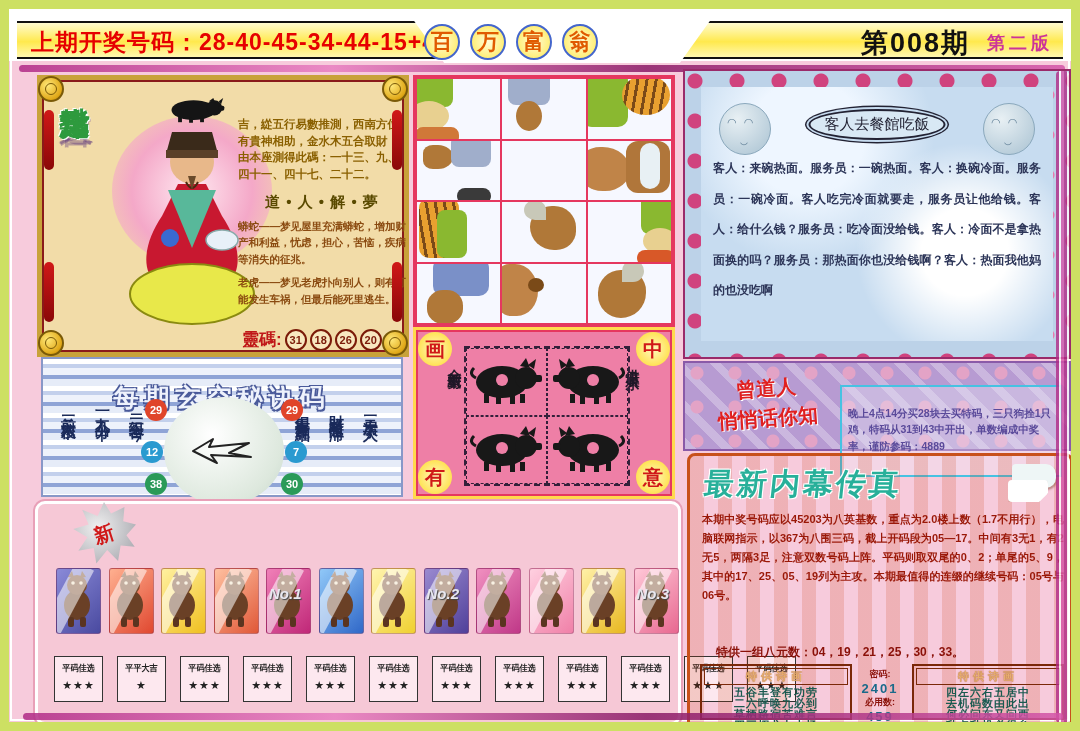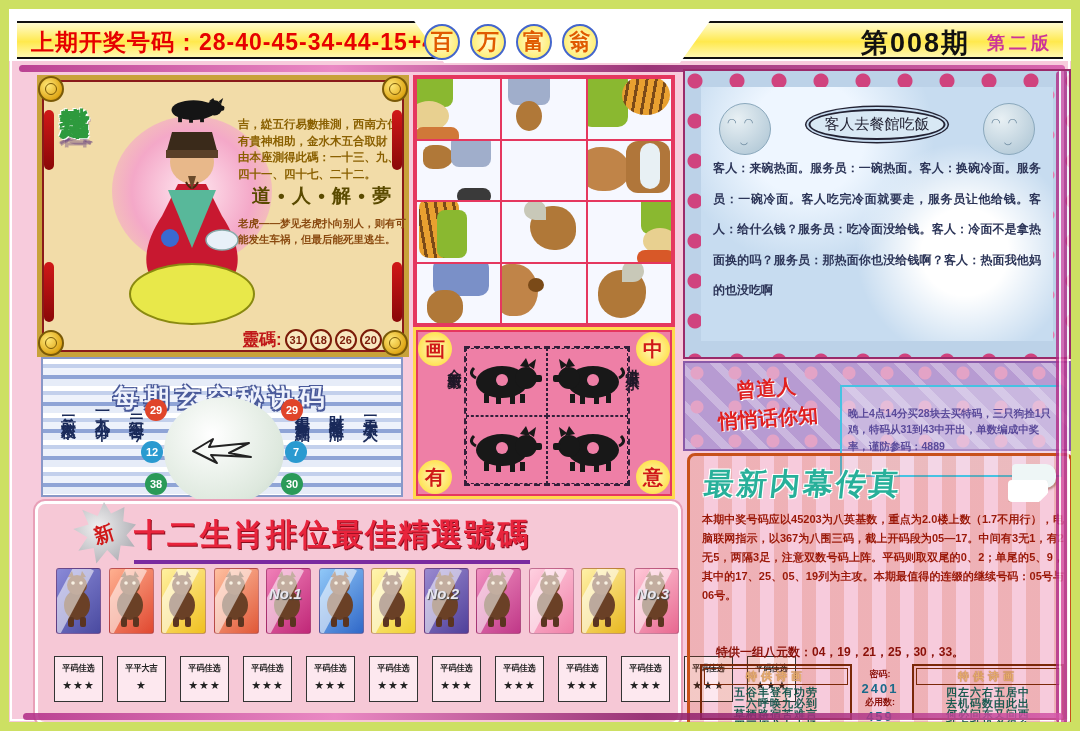--- a/index.html
+++ b/index.html
@@ -40,21 +40,21 @@
   .dv-top { font-size:34px; font-weight:bold; line-height:1.05;
             background:linear-gradient(180deg,#3a7ae0,#8ae0e0,#e8d040); -webkit-background-clip:text; background-clip:text; color:transparent;
             text-shadow:1px 1px 0 rgba(80,40,120,.35); }
   .dv-bot { font-size:30px; font-weight:bold; line-height:1.12; color:#2e9a3e;
             text-shadow:1px 1px 0 #ffffff, -1px -1px 0 #ffffff; }
   .halo { position:absolute; left:70px; top:36px; width:160px; height:150px; border-radius:50%;
           background:radial-gradient(circle, #ffe8f0 0%, #f4a8c8 55%, rgba(244,168,200,0)); }
   .deity-svg { position:absolute; left:62px; top:18px; }
   .deity-text { position:absolute; left:196px; top:36px; width:168px; }
   .fortune { font-size:11.5px; font-weight:bold; color:#8a6000; line-height:1.45; }
-  .jm-title { font-size:19px; font-weight:bold; color:#5a4a00; letter-spacing:1px; text-align:center; }
+  .jm-title { margin-top:10px; font-size:15px; font-weight:bold; color:#5a4a00; letter-spacing:1px; text-align:center; }
   .dream { margin-top:6px; font-size:10.5px; font-weight:bold; color:#8a4a10; line-height:1.6; }
   .lingma { position:absolute; left:200px; top:248px; display:flex; align-items:center; gap:3px; }
   .lingma-label { font-size:17px; font-weight:bold; color:#c01818; }
   .cnum { width:22px; height:22px; border-radius:50%; border:2px solid #7a1a08; color:#7a1a08;
           background:#f8e8c0; font-size:11px; font-weight:bold; display:flex; align-items:center; justify-content:center; }
 
   
   .puzzle { left:404px; top:66px; width:262px; height:252px; background:#f4f6ff;
             border:3px solid #e5375f; display:grid; grid-template-columns:repeat(3,1fr); grid-template-rows:repeat(4,1fr); }
   .pcell { position:relative; border:1.5px solid #e5375f; overflow:hidden; background:#f6f8ff; }
@@ -218,20 +218,21 @@
       <rect x="62" y="52" width="52" height="8" fill="#5a4028"></rect>
       <path d="M82 84 Q 88 96 94 84" stroke="#4a2a10" stroke-width="2" fill="none"></path>
       <path d="M84 78 L 92 78 L 88 92 Z" fill="#6a4a2a"></path>
       <ellipse cx="118" cy="142" rx="16" ry="10" fill="#e8f0f8" stroke="#8aa" stroke-width="1.5"></ellipse>
       <circle cx="66" cy="140" r="9" fill="#3a6ad0"></circle>
     </svg>
 
     <div class="deity-text">
       <div class="fortune">吉，緃五行易數推測，西南方位有貴神相助，金水木五合取財，由本座測得此碼：一十三、九、四十一、四十七、二十二。</div>
       <div class="jm-title">道 • 人 • 解 • 夢</div>
+      <div class="dream">蟒蛇——梦见屋里充满蟒蛇，增加财产和利益，忧虑，担心，苦恼，疾病等消失的征兆。</div>
       <div class="dream">老虎——梦见老虎扑向别人，则有可能发生车祸，但最后能死里逃生。</div>
     </div>
     <div class="lingma">
       <span class="lingma-label">靈碼:</span>
       <span class="cnum">31</span>
       <span class="cnum">18</span>
       <span class="cnum">26</span>
       <span class="cnum">20</span>
     </div>
   </div>
@@ -370,21 +371,20 @@
       <div>曾道人</div>
       <div>悄悄话你知</div>
     </div>
     <div class="wh-box">晚上4点14分买28块去买特码，三只狗拴1只鸡，特码从31到43中开出，单数编成中奖率，谨防参码：4889</div>
   </div>
 
   <div class="panel zodiac">
     <div class="starburst">
         <span>新</span>
       </div>
-    <div class="z-title">十二生肖排位最佳精選號碼</div>
     <svg width="0" height="0">
         <defs>
       <g id="zanimal">
         <ellipse cx="20" cy="36" rx="13" ry="15" fill="#6a4026"></ellipse>
         <circle cx="20" cy="16" r="10" fill="#7a4c2e"></circle>
         <circle cx="16" cy="14" r="1.8" fill="#f0e0c0"></circle>
             <circle cx="24" cy="14" r="1.8" fill="#f0e0c0"></circle>
         <polygon points="11,8 15,2 17,9" fill="#7a4c2e"></polygon>
             <polygon points="29,8 25,2 23,9" fill="#7a4c2e"></polygon>
         <rect x="11" y="48" width="6" height="10" rx="2" fill="#5a3420"></rect>

